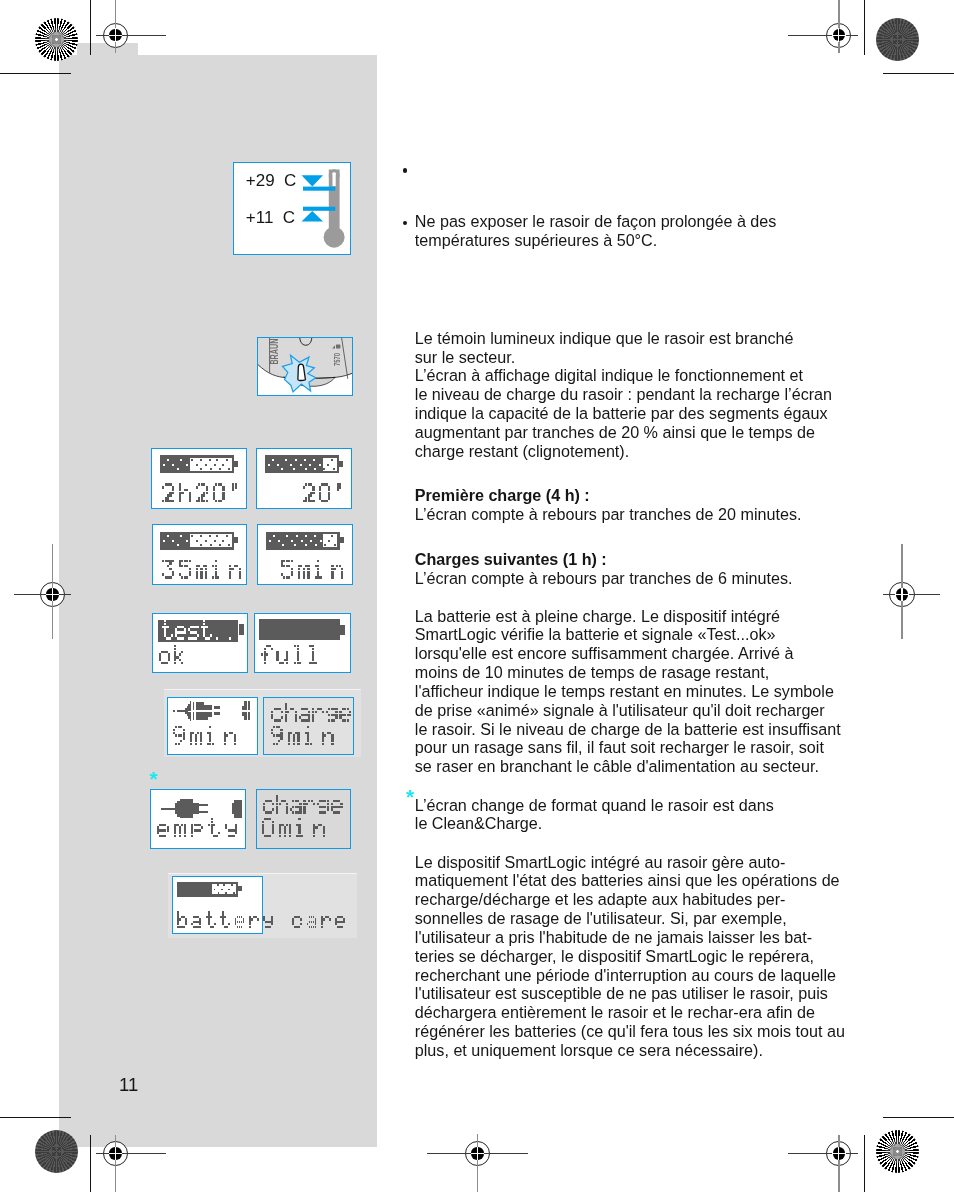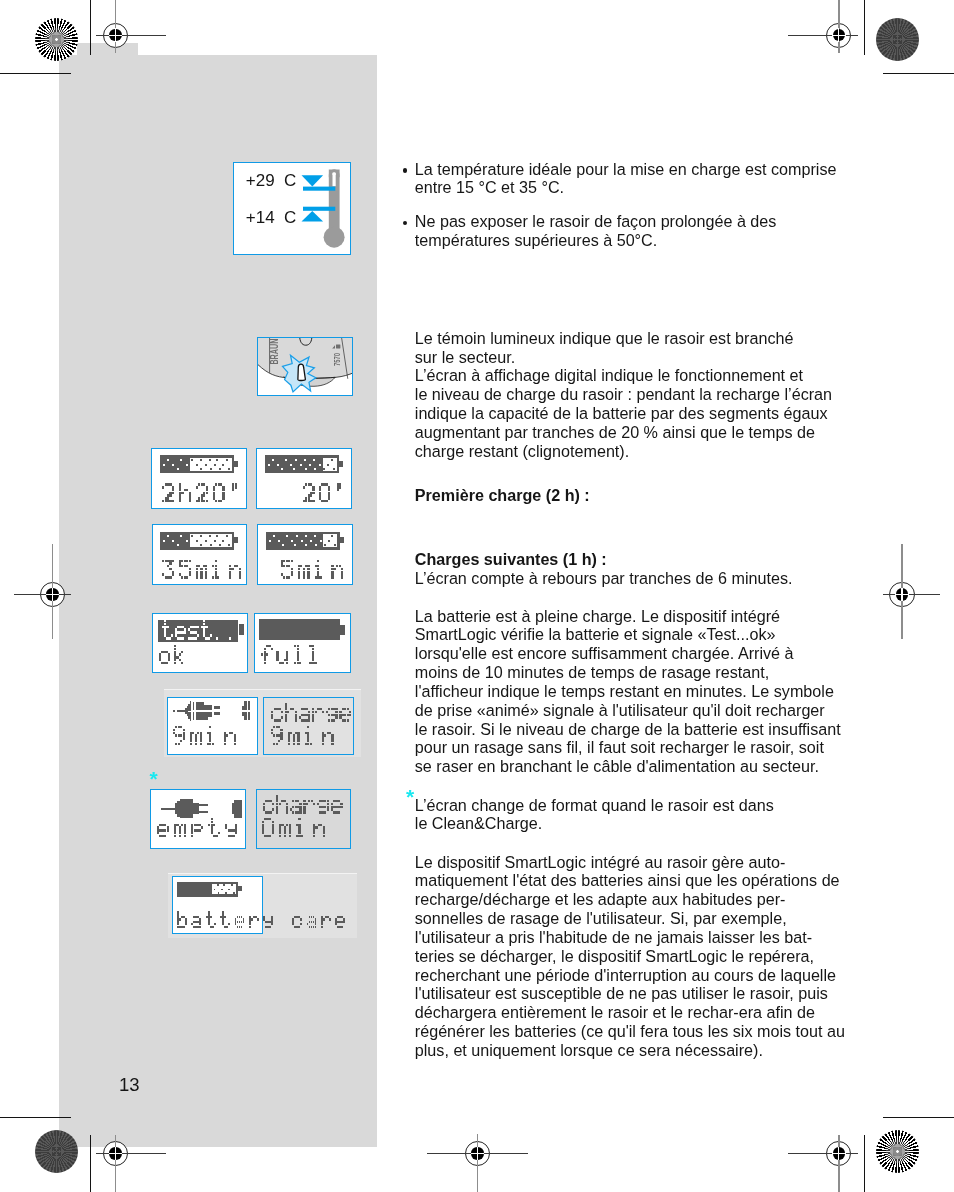--- a/index.html
+++ b/index.html
@@ -126,37 +126,36 @@
     <div class="ctr" style="left:10px;top:10px;width:23px;height:23px;
          background:radial-gradient(circle,#fff 0 8%,#8a8a8a 9% 26%,rgba(150,150,150,0.85) 27% 48%,rgba(170,170,170,0.35) 49% 72%,rgba(0,0,0,0) 73% 100%);"></div>
   </div>
   <div class="star" style="left:875.5px;top:18.2px;width:43px;height:43px;
               background:repeating-conic-gradient(from 2.5deg,#3c3c3c 0deg 5deg,#585858 5deg 10deg);"></div>
   <div class="star" style="left:34.5px;top:1130.2px;width:43px;height:43px;
               background:repeating-conic-gradient(from 2.5deg,#3c3c3c 0deg 5deg,#585858 5deg 10deg);"></div>
 
 
   <div class="bdot" style="left:402.6px;top:168.2px;"></div>
-  <div class="tx" style="left:414.8px;top:159.6px;">La température idéale pour la mise en charge est comprise
-entre 15 °C et 35 °C.</div>
 
   <div class="bdot" style="left:402.6px;top:220.8px;"></div>
   <div class="tx" style="left:414.8px;top:212.2px;">Ne pas exposer le rasoir de façon prolongée à des
 températures supérieures à 50°C.</div>
 
 
   <div class="tx" style="left:414.8px;top:328.7px;">Le témoin lumineux indique que le rasoir est branché
 sur le secteur.
 L’écran à affichage digital indique le fonctionnement et
 le niveau de charge du rasoir : pendant la recharge l’écran
 indique la capacité de la batterie par des segments égaux
 augmentant par tranches de 20 % ainsi que le temps de
 charge restant (clignotement).</div>
 
-  <div class="tx bold" style="left:414.8px;top:486.0px;font-weight:bold;">Première charge (2 h) :</div>
+  <div class="tx bold" style="left:414.8px;top:486.0px;font-weight:bold;">Première charge (4 h) :</div>
+  <div class="tx" style="left:414.8px;top:504.8px;">L’écran compte à rebours par tranches de 20 minutes.</div>
 
   <div class="tx bold" style="left:414.8px;top:549.9px;font-weight:bold;">Charges suivantes (1 h) :</div>
   <div class="tx" style="left:414.8px;top:568.7px;">L’écran compte à rebours par tranches de 6 minutes.</div>
 
   <div class="tx" style="left:414.8px;top:606.5px;">La batterie est à pleine charge. Le dispositif intégré
 SmartLogic vérifie la batterie et signale «Test...ok»
 lorsqu'elle est encore suffisamment chargée. Arrivé à
 moins de 10 minutes de temps de rasage restant,
 l'afficheur indique le temps restant en minutes. Le symbole
 de prise «animé» signale à l'utilisateur qu'il doit recharger
@@ -1238,21 +1237,21 @@
         <i class="dmpx" style="left: 343.28px; top: 920.8px; width: 1.8px; height: 2.16px;"></i>
         <i class="dmpx" style="left: 335.28px; top: 923.25px; width: 1.8px; height: 2.16px;"></i>
         <i class="dmpx" style="left: 337.28px; top: 925.7px; width: 1.8px; height: 2.16px;"></i>
         <i class="dmpx" style="left: 339.28px; top: 925.7px; width: 1.8px; height: 2.16px;"></i>
         <i class="dmpx" style="left: 341.28px; top: 925.7px; width: 1.8px; height: 2.16px;"></i>
       </div>
     </div>
 
   <div class="figbox" style="left:232.5px;top:162.3px;width:118.6px;height:93.2px;">
     <div class="thermo-label" style="left:12.3px;top:8.8px;">+29  C</div>
-    <div class="thermo-label" style="left:12.3px;top:45.3px;">+14  C</div>
+    <div class="thermo-label" style="left:12.3px;top:45.3px;">+11  C</div>
     <svg width="119" height="94" viewBox="0 0 119 94" style="position:absolute;left:0;top:0;">
 
       <path d="M94.8 6.5h10.8v67.3h-10.8z" fill="#9b9b9b"></path>
       <path d="M100.2 6.3a5.4 5.4 0 0 1 5.4 5.4v2.6h-10.8v-2.6a5.4 5.4 0 0 1 5.4-5.4z" fill="#9b9b9b"></path>
       <circle cx="100.1" cy="74.2" r="10.5" fill="#9b9b9b"></circle>
 
       <path d="M98.5 9.7h3.2v13.5h-3.2z" fill="#ffffff"></path>
       <path d="M100.1 9.2a1.6 1.6 0 0 1 1.6 1.6v1.1h-3.2v-1.1a1.6 1.6 0 0 1 1.6-1.6z" fill="#ffffff"></path>
 
       <polygon points="67.5,12.2 89.1,12.2 78.3,23.6" fill="#009fe8"></polygon>
@@ -1288,15 +1287,15 @@
         <path d="M77.0,10.4 L77.0,7.2 L74.2,10.4 Z"></path>
       </g>
 
       <polygon points="32.5,17.2 41.3,24.2 51.0,19.1 48.4,27.5 56.4,29.8 49.8,35.5 57.9,39.7 51.0,44.3 52.6,53.1 43.4,46.0 35.0,53.9 32.9,47.2 26.6,41.6 29.8,34.4 24.5,28.4 34.2,25.6" fill="#c6e6f8" stroke="#1c9fe8" stroke-width="1.25" stroke-linejoin="miter"></polygon>
 
       <path d="M39.9,41.6 L40.3,29.3 C40.3,25.3 45.4,25.1 45.6,29.2 L47.4,41.3
            C47.6,42.8 39.8,42.9 39.9,41.6 Z" fill="#ffffff" stroke="#121212" stroke-width="1.3" stroke-linejoin="round"></path>
     </svg>
   </div>
 
-  <div class="pageno" style="left:119px;top:1076px;">13</div>
+  <div class="pageno" style="left:119px;top:1076px;">11</div>
 
 </div>
 
 </body></html>

